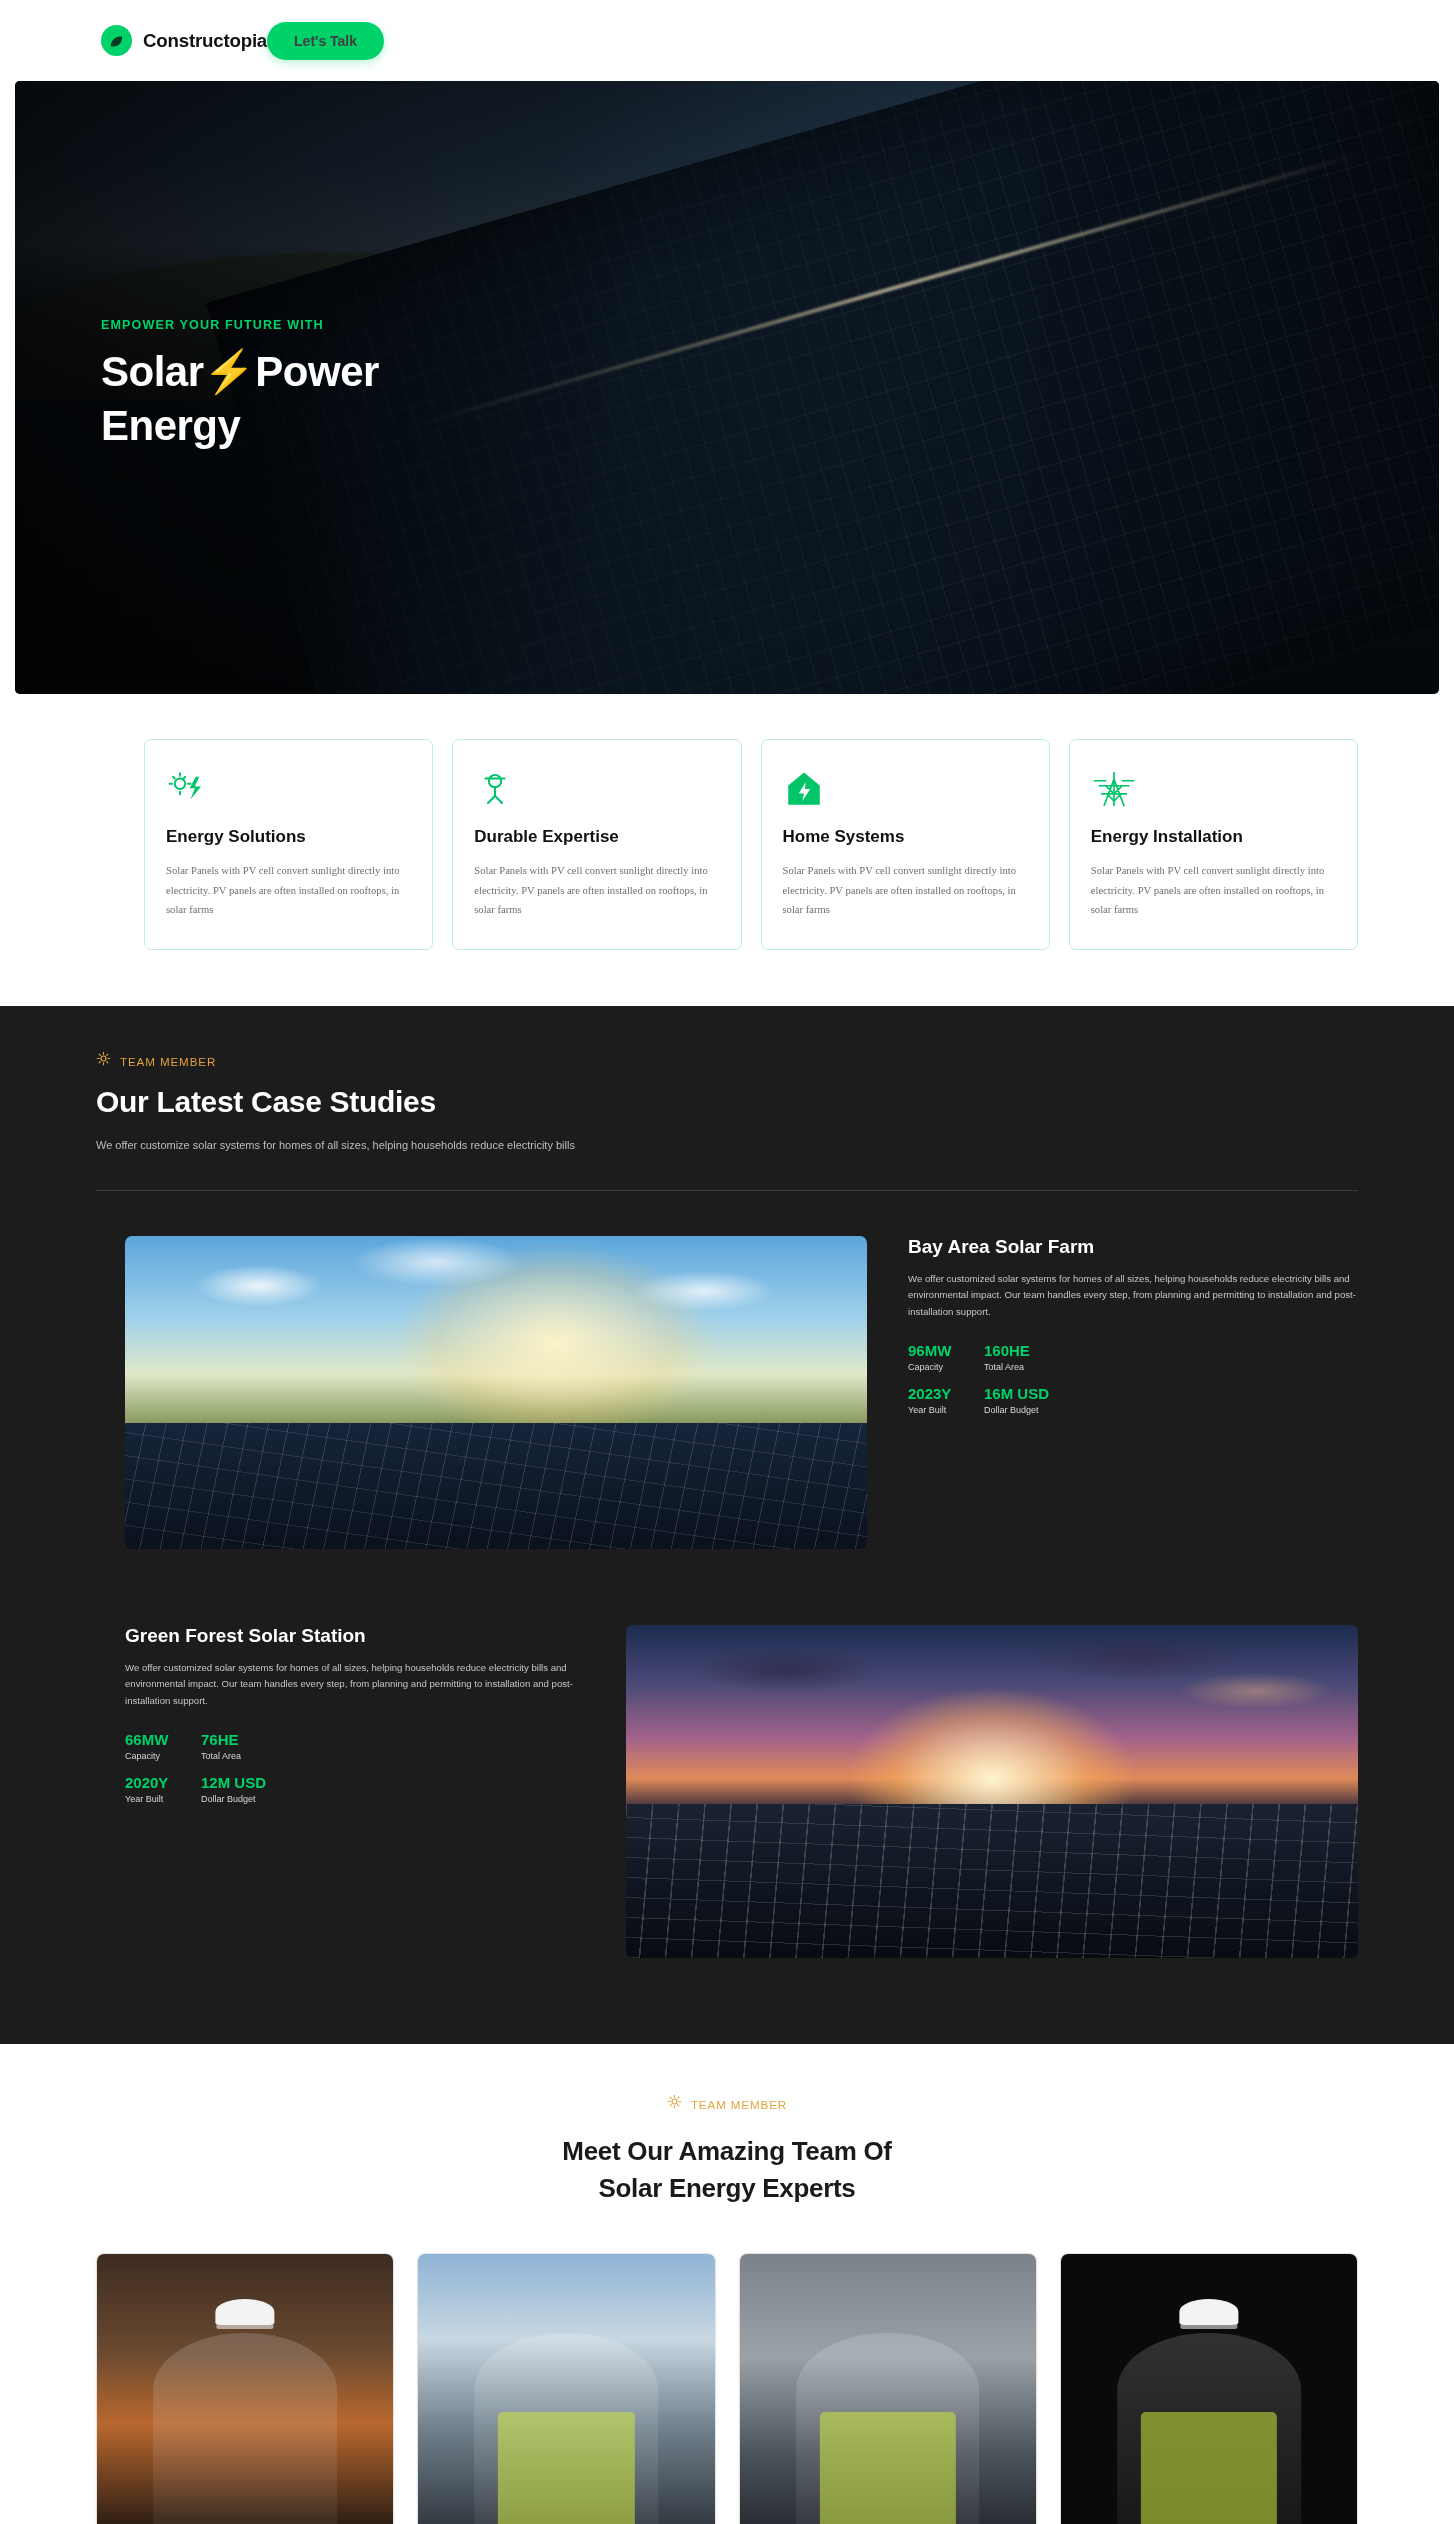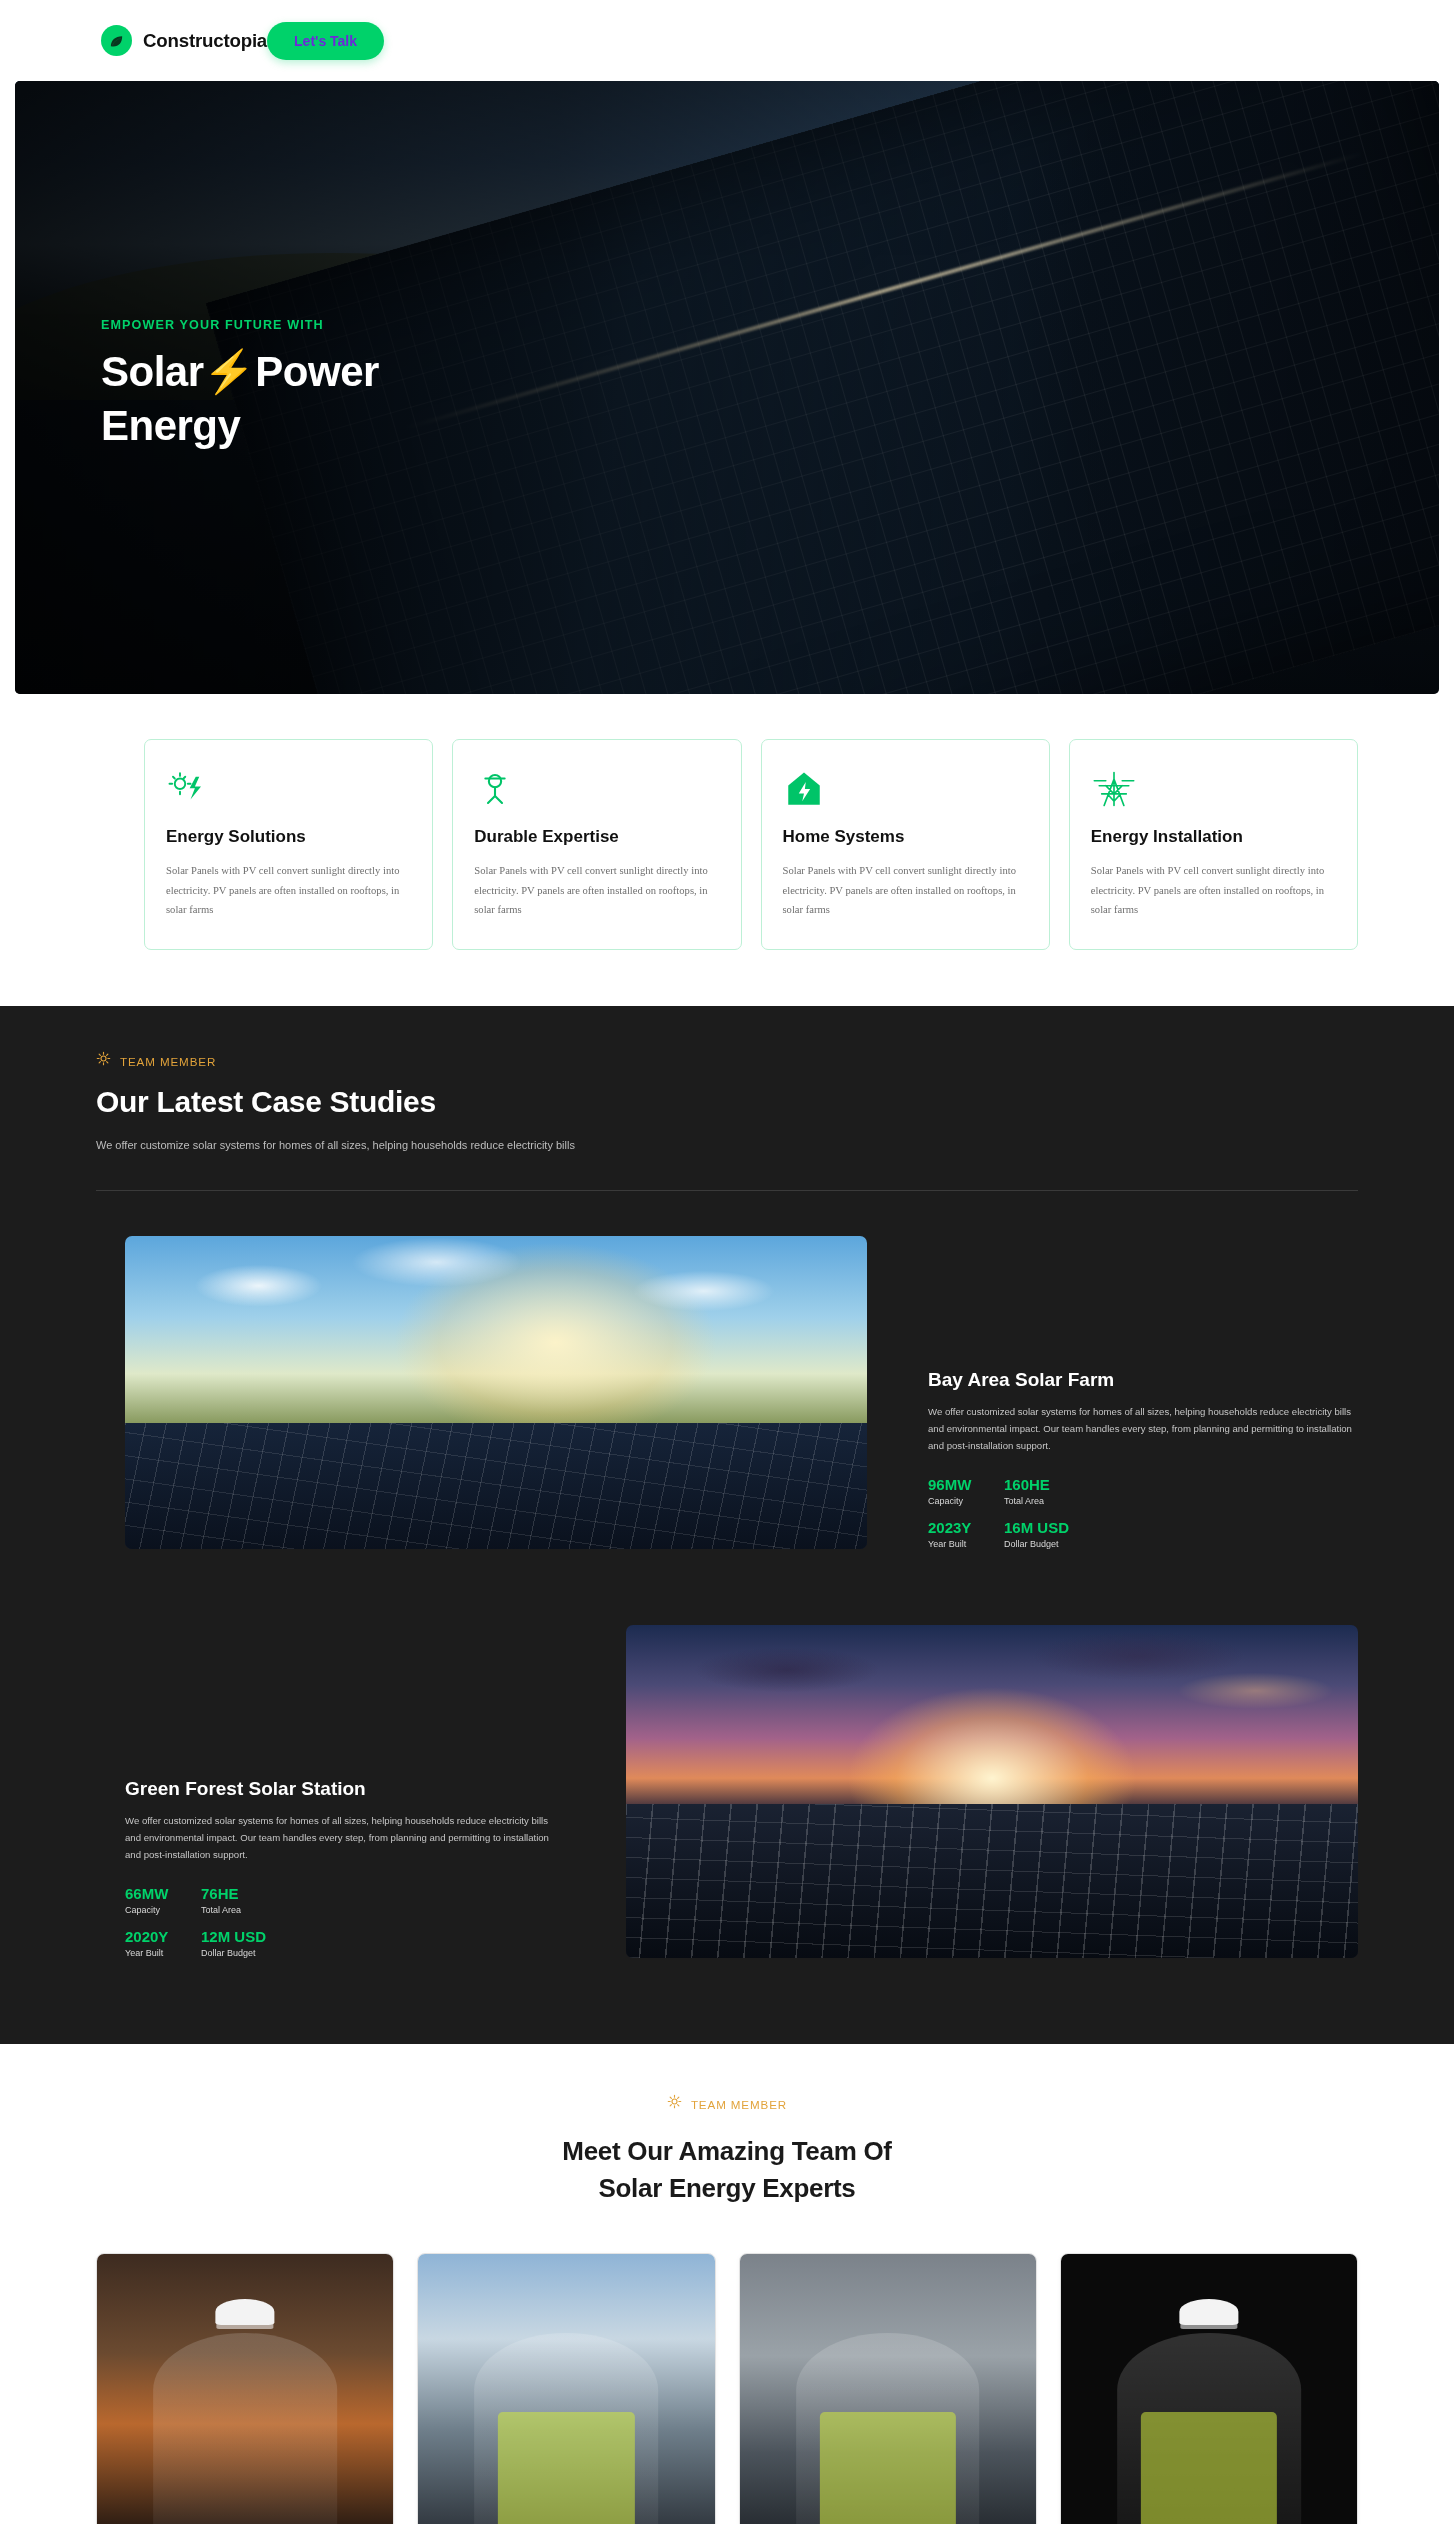--- a/index.html
+++ b/index.html
@@ -34,21 +34,21 @@
     margin-left: 91px;
   }
   .nav-link {
     font-size: 15px; color: #2b2b2b; text-decoration: none; position: relative; padding-bottom: 4px;
   }
   .nav-link.active { color: #111; }
   .nav-link.active:after {
     content:""; position: absolute; left: 0; right: 0; bottom: 0; height: 1.5px; background: #111;
   }
   .cta-btn {
-    background: #00D26A; color: #6d28d9;
+    background: #00D26A; color: #404040;
     font-size: 14px; font-weight: 700;
     border: none; border-radius: 504px;
     padding: 11px 27px; cursor: pointer;
     box-shadow: 0 3px 9px rgba(0,210,106,.28);
     white-space: nowrap;
   }
 
   
   .hero {
     position: relative;
@@ -117,21 +117,21 @@
   .feature-text { font-size: 10.6px; line-height: 1.85; color: #6f6f6f; font-family: Liberation Serif, serif; }
 
   
   .cases { background:#1C1C1C; padding: 45px 96px 86px; color:#fff; }
   .eyebrow-row { display:flex; align-items:flex-end; gap: 9px; margin-bottom: 17px; }
   .eyebrow-text { color:#E2A33A; font-size: 11.6px; letter-spacing: 0.9px; }
   .cases-title { font-size: 30px; font-weight: 800; letter-spacing:-0.3px; margin-bottom: 17px; }
   .cases-sub { font-size: 11px; line-height: 1.75; color:#bdbdbd; max-width: 505px; }
   .divider { height:0.5px; background:#3a3a3a; margin: 35px 0 45px; }
 
-  .case-row { display:flex; align-items:flex-end; gap: 61px; padding-left: 29px; }
+  .case-row { display:flex; align-items:flex-start; gap: 41px; padding-left: 29px; }
   .case-row.reverse { flex-direction: row-reverse; margin-top: 76px; }
   .case-media { width: 742px; height: 313px; border-radius: 7px; overflow:hidden; position:relative; flex:none; }
   .case-media.small { width: 732px; height: 333px; }
 
   .media-farm {
     background:
       radial-gradient(212px 131px at 58% 34%, rgba(255,244,200,.95), rgba(255,210,120,.25) 55%, rgba(255,255,255,0) 76%),
       linear-gradient(180deg,#5ca6dc 0%, #9fd0ea 26%, #dfe9c9 44%, #7c8f50 62%, #1d2a3f 76%, #101a2b 100%);
   }
   .media-farm .clouds {

